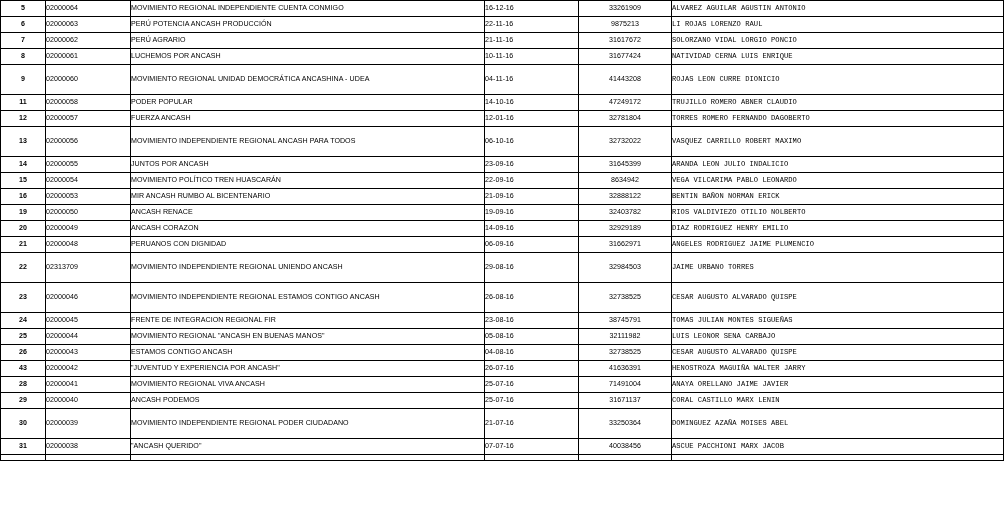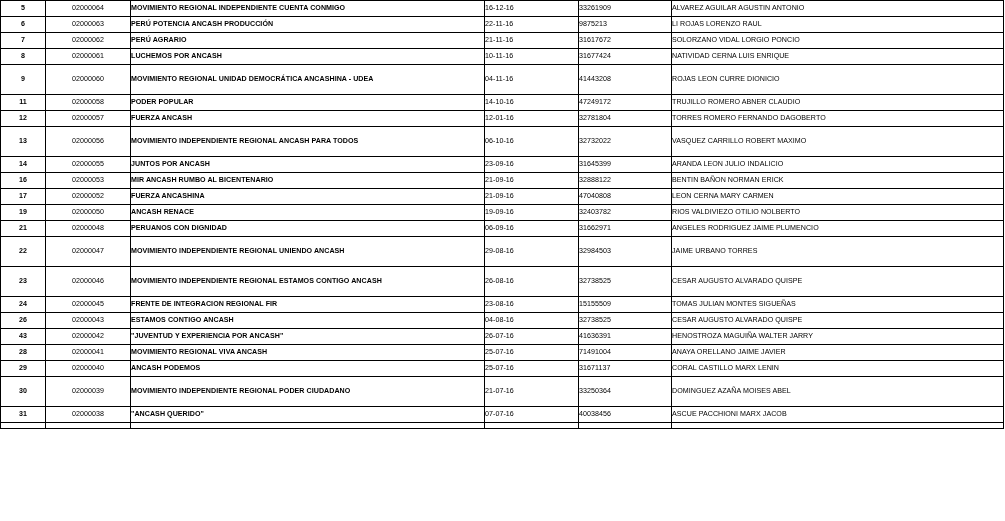--- a/index.html
+++ b/index.html
@@ -38,36 +38,36 @@
   col.c-date  { width: 94px; }
   col.c-dni   { width: 93px; }
   col.c-pers  { width: 332px; }
 
   td.cell-num {
     text-align: center;
     font-weight: bold;
     font-size: 7.4px;
   }
   td.cell-code {
+    text-align: left;
+  }
+  td.cell-org {
+    text-align: left;
+    padding-left: 7px;
+  }
+  td.cell-date {
+    text-align: left;
+  }
+  td.cell-dni {
     text-align: center;
   }
-  td.cell-org {
-    text-align: left;
-    padding-left: 7px;
-    font-weight: bold;
-  }
-  td.cell-date {
-    text-align: left;
-  }
-  td.cell-dni {
-    text-align: left;
-  }
   td.cell-pers {
     text-align: left;
     padding-left: 6px;
+    font-family: Liberation Mono, monospace;
   }
   tr.row-normal td { height: 15px; }
   tr.row-tall td   { height: 29px; }
   tr.row-clip td   { height: 15px; }
   tr.row-partial td { height: 5px; }
 </style>
 </head>
 <body>
 
 <table id="doc-table">
@@ -146,74 +146,90 @@
       </tr>
       <tr class="row-normal">
         <td class="cell-num">14</td>
         <td class="cell-code">02000055</td>
         <td class="cell-org">JUNTOS POR ANCASH</td>
         <td class="cell-date">23-09-16</td>
         <td class="cell-dni">31645399</td>
         <td class="cell-pers">ARANDA LEON JULIO INDALICIO</td>
       </tr>
       <tr class="row-normal">
+        <td class="cell-num">15</td>
+        <td class="cell-code">02000054</td>
+        <td class="cell-org">MOVIMIENTO POLÍTICO TREN HUASCARÁN</td>
+        <td class="cell-date">22-09-16</td>
+        <td class="cell-dni">8634942</td>
+        <td class="cell-pers">VEGA VILCARIMA PABLO LEONARDO</td>
+      </tr>
+      <tr class="row-normal">
         <td class="cell-num">16</td>
         <td class="cell-code">02000053</td>
         <td class="cell-org">MIR ANCASH RUMBO AL BICENTENARIO</td>
         <td class="cell-date">21-09-16</td>
         <td class="cell-dni">32888122</td>
         <td class="cell-pers">BENTIN BAÑON NORMAN ERICK</td>
       </tr>
       <tr class="row-normal">
-        <td class="cell-num">17</td>
-        <td class="cell-code">02000052</td>
-        <td class="cell-org">FUERZA ANCASHINA</td>
-        <td class="cell-date">21-09-16</td>
-        <td class="cell-dni">47040808</td>
-        <td class="cell-pers">LEON CERNA MARY CARMEN</td>
-      </tr>
-      <tr class="row-normal">
         <td class="cell-num">19</td>
         <td class="cell-code">02000050</td>
         <td class="cell-org">ANCASH RENACE</td>
         <td class="cell-date">19-09-16</td>
         <td class="cell-dni">32403782</td>
         <td class="cell-pers">RIOS VALDIVIEZO OTILIO NOLBERTO</td>
       </tr>
       <tr class="row-normal">
+        <td class="cell-num">20</td>
+        <td class="cell-code">02000049</td>
+        <td class="cell-org">ANCASH CORAZON</td>
+        <td class="cell-date">14-09-16</td>
+        <td class="cell-dni">32929189</td>
+        <td class="cell-pers">DIAZ RODRIGUEZ HENRY EMILIO</td>
+      </tr>
+      <tr class="row-normal">
         <td class="cell-num">21</td>
         <td class="cell-code">02000048</td>
         <td class="cell-org">PERUANOS CON DIGNIDAD</td>
         <td class="cell-date">06-09-16</td>
         <td class="cell-dni">31662971</td>
         <td class="cell-pers">ANGELES RODRIGUEZ JAIME PLUMENCIO</td>
       </tr>
       <tr class="row-tall">
         <td class="cell-num">22</td>
-        <td class="cell-code">02000047</td>
+        <td class="cell-code">02313709</td>
         <td class="cell-org">MOVIMIENTO INDEPENDIENTE REGIONAL UNIENDO ANCASH</td>
         <td class="cell-date">29-08-16</td>
         <td class="cell-dni">32984503</td>
         <td class="cell-pers">JAIME URBANO TORRES</td>
       </tr>
       <tr class="row-tall">
         <td class="cell-num">23</td>
         <td class="cell-code">02000046</td>
         <td class="cell-org">MOVIMIENTO INDEPENDIENTE REGIONAL ESTAMOS CONTIGO ANCASH</td>
         <td class="cell-date">26-08-16</td>
         <td class="cell-dni">32738525</td>
         <td class="cell-pers">CESAR AUGUSTO ALVARADO QUISPE</td>
       </tr>
       <tr class="row-normal">
         <td class="cell-num">24</td>
         <td class="cell-code">02000045</td>
         <td class="cell-org">FRENTE DE INTEGRACION REGIONAL FIR</td>
         <td class="cell-date">23-08-16</td>
-        <td class="cell-dni">15155509</td>
+        <td class="cell-dni">38745791</td>
         <td class="cell-pers">TOMAS JULIAN MONTES SIGUEÑAS</td>
+      </tr>
+      <tr class="row-normal">
+        <td class="cell-num">25</td>
+        <td class="cell-code">02000044</td>
+        <td class="cell-org">MOVIMIENTO REGIONAL "ANCASH EN BUENAS MANOS"</td>
+        <td class="cell-date">05-08-16</td>
+        <td class="cell-dni">32111982</td>
+        <td class="cell-pers">LUIS LEONOR SENA CARBAJO</td>
       </tr>
       <tr class="row-normal">
         <td class="cell-num">26</td>
         <td class="cell-code">02000043</td>
         <td class="cell-org">ESTAMOS CONTIGO ANCASH</td>
         <td class="cell-date">04-08-16</td>
         <td class="cell-dni">32738525</td>
         <td class="cell-pers">CESAR AUGUSTO ALVARADO QUISPE</td>
       </tr>
       <tr class="row-normal">

